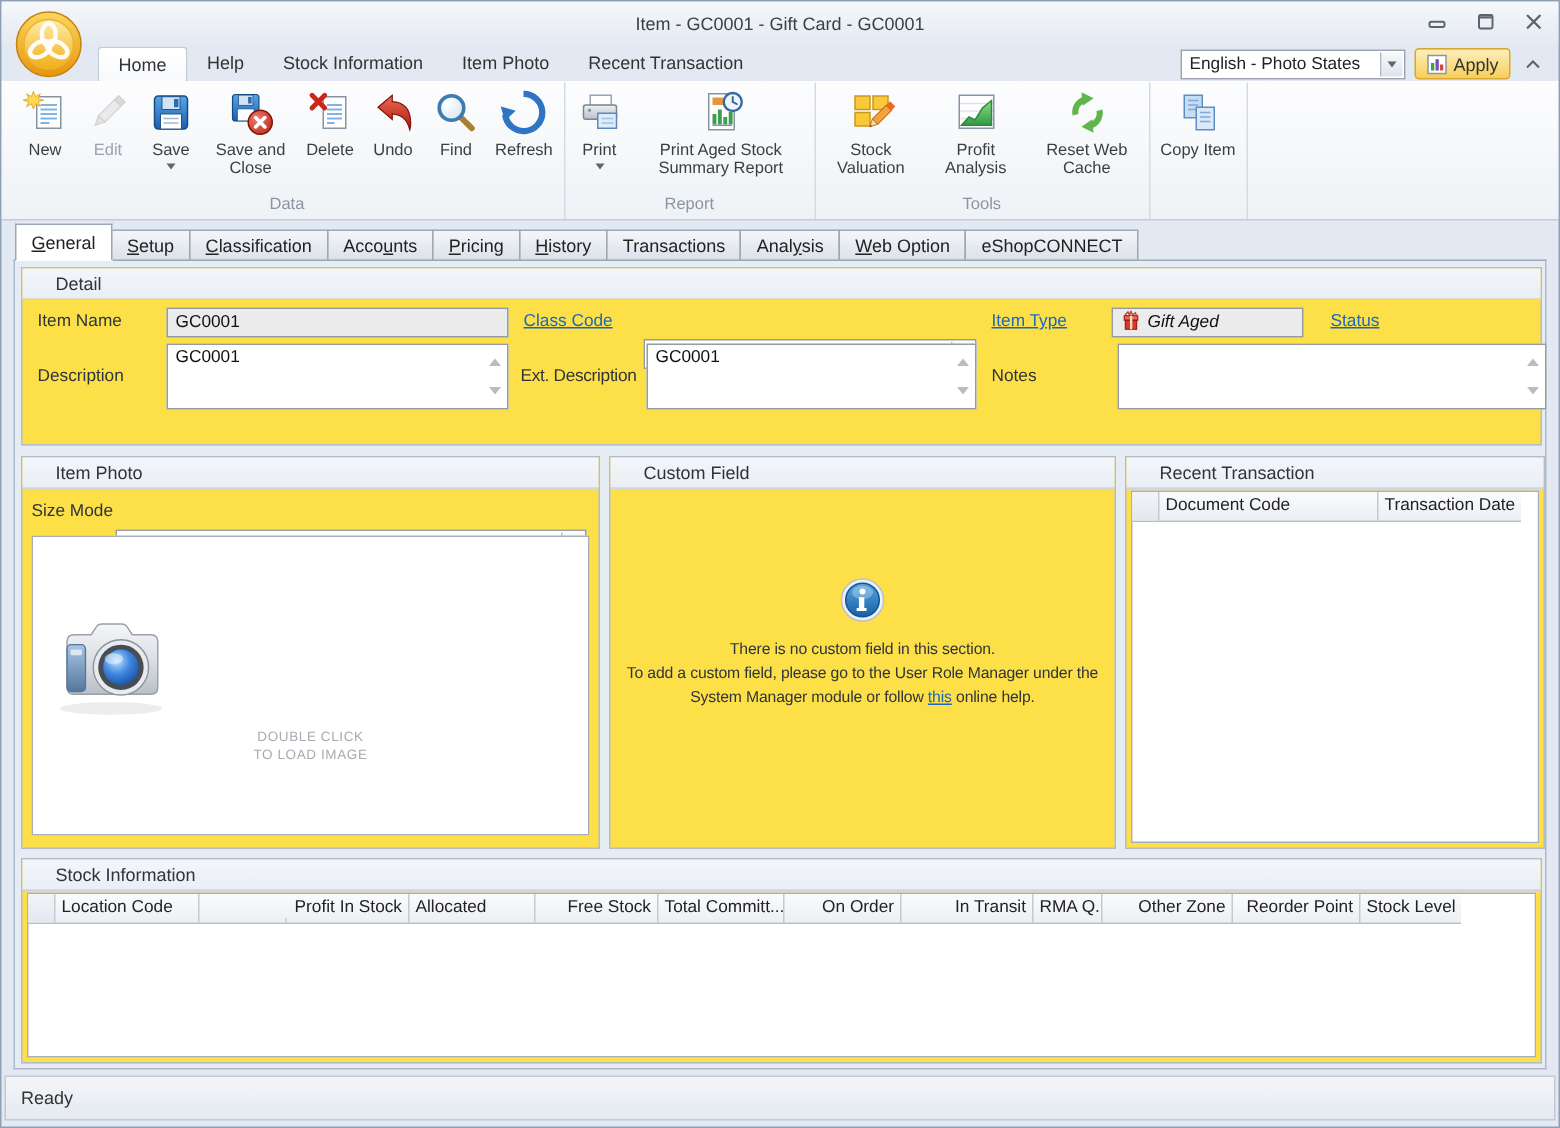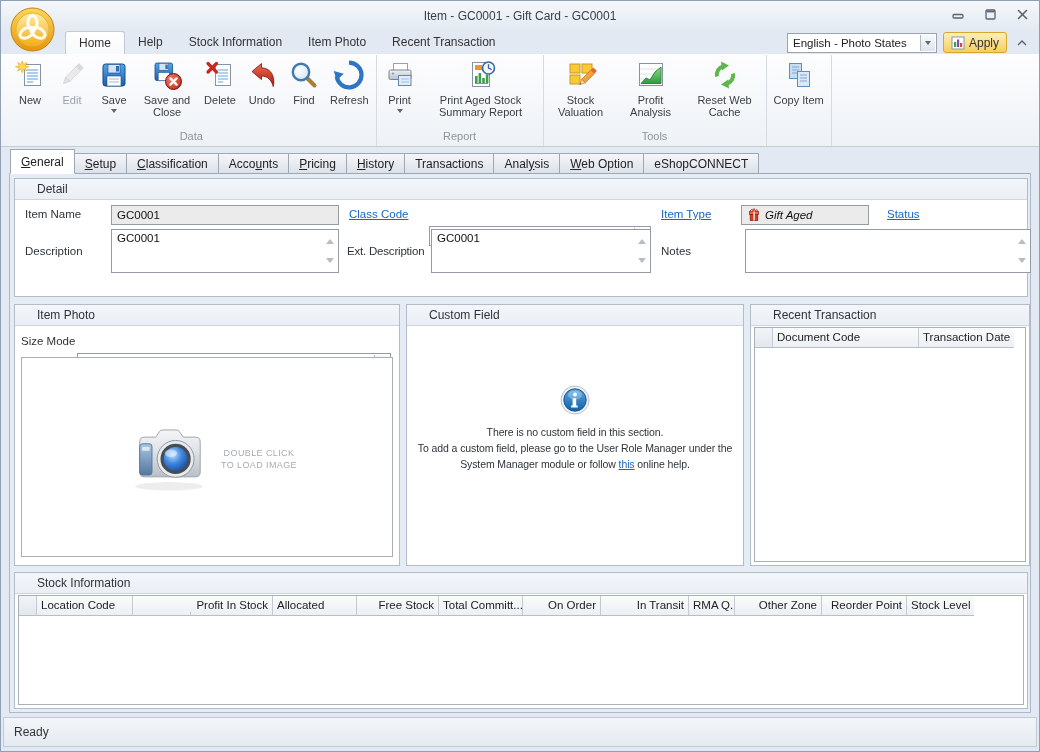--- a/index.html
+++ b/index.html
@@ -49,21 +49,21 @@
 
   
   .page-tabs { position:absolute; top:148px; left:9px; height:25px; display:flex; align-items:flex-end; z-index:5; }
   .ptab { height:21px; line-height:20px; padding:0 10px; font-size:12px; color:#222;
     background:linear-gradient(#f4f6f9,#dce1e9); border:1px solid #9da8b5; margin-right:-1px; white-space:nowrap; }
   .ptab.active { height:25px; line-height:24px; background:#fff; border-bottom:1px solid #fff; z-index:6; position:relative; }
 
   
   .content { position:absolute; top:172px; left:8px; right:8px; height:540px;
     background:#e6ecf4; border:1px solid #aeb8c6; border-top-color:#9da8b5; }
-  .gbox { position:absolute; background:#ffffff; border:1px solid #b3bcc9; }
+  .gbox { position:absolute; background:#fde047; border:1px solid #b3bcc9; }
   .gbox-title { height:21px; line-height:21px; padding-left:22px; font-size:12px; color:#2f343a;
     border-bottom:1px solid #cdd4de; background:linear-gradient(#f3f6fa,#eaeff5); }
   .flabel { position:absolute; font-size:11.5px; color:#2f343a; white-space:nowrap; }
   .flink { position:absolute; font-size:11.5px; color:#1967c0; text-decoration:underline; white-space:nowrap; cursor:pointer; }
   .textbox { position:absolute; height:20px; background:#fff; border:1px solid #949ba5;
     font-size:11.5px; line-height:18px; padding:0 5px; color:#111; overflow:hidden; white-space:nowrap; }
   .textbox.readonly { background:#ebebeb; }
   .combo { position:relative; }
   .dd { position:absolute; right:1px; top:1px; bottom:1px; width:15px;
     background:linear-gradient(#f7f9fb,#dfe4ea); border-left:1px solid #b3bac3;
@@ -89,21 +89,21 @@
 
   
   .sc0{width:18px;} .sc1{width:96px;} .sc2{width:58px;margin-top:16px;} .sc3{width:82px;} .sc4{width:84px;}
   .sc5{width:82px;} .sc6{width:84px;} .sc7{width:78px;} .sc8{width:88px;} .sc9{width:46px;}
   .sc10{width:87px;} .sc11{width:85px;} .sc12{flex:1; border-right:none;}
   
   .rc0{width:18px;} .rc1{width:146px;} .rc2{flex:1; border-right:none;}
 
   
   .photo-frame { position:absolute; left:6px; right:6px; top:52px; bottom:8px; background:#fff;
-    border:1px solid #a9aeb6; display:flex; flex-direction:row; align-items:center; justify-content:center; }
+    border:1px solid #a9aeb6; display:flex; flex-direction:column; justify-content:center; }
   .photo-hint { margin-top:4px; font-size:9px; color:#a7acb2; text-align:center; line-height:12px; letter-spacing:.4px; }
 
   
   .cf-center { position:absolute; left:4px; right:4px; top:80px; text-align:center; }
   .cf-msg { font-size:10.5px; color:#2f343a; line-height:16px; white-space:nowrap; letter-spacing:-0.1px; }
   .cf-link { color:#1967c0; text-decoration:underline; cursor:pointer; }
 
   
   .statusbar { position:absolute; left:2px; right:2px; bottom:4px; height:30px;
     background:linear-gradient(#f3f5f8,#e5eaf1); border:1px solid #c2cad4;

